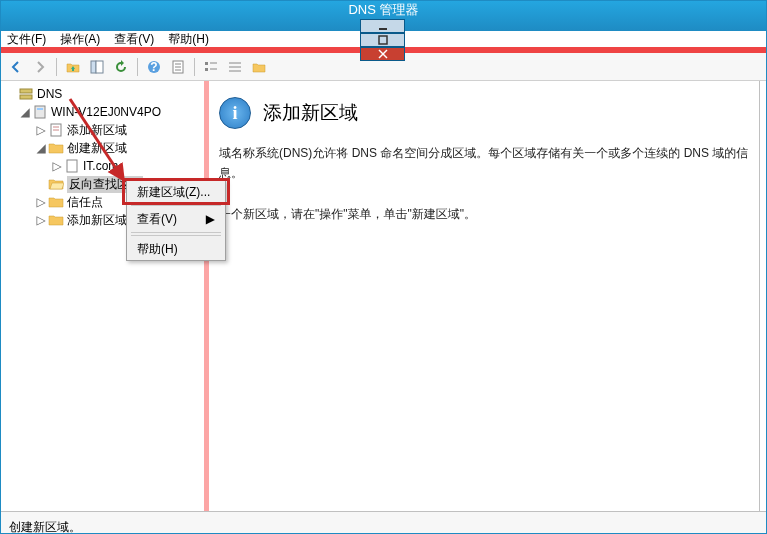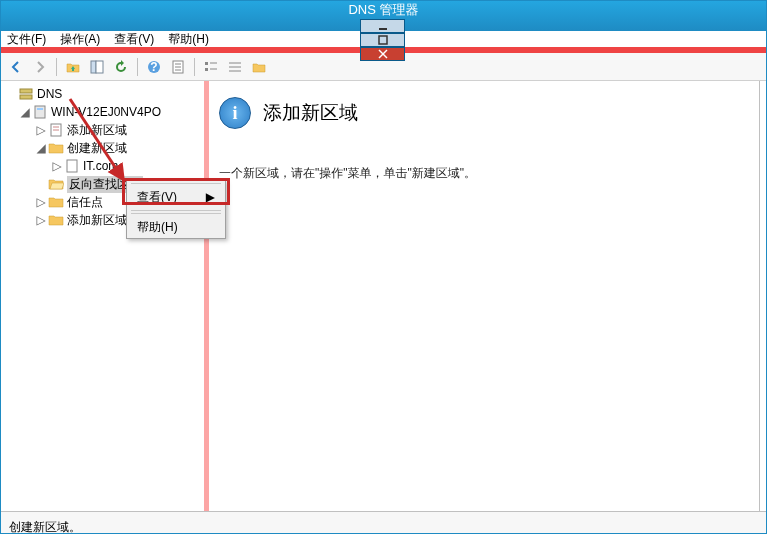--- a/index.html
+++ b/index.html
@@ -229,32 +229,34 @@
       <span class="label">添加新区域</span>
     </div>
   </div>
 
   <div class="content-pane">
     <div class="info-row">
       <div class="info-icon">i</div>
       <div class="content-heading">添加新区域</div>
     </div>
     <div class="content-body">
+      <p>域名称系统(DNS)允许将 DNS 命名空间分成区域。每个区域存储有关一个或多个连续的 DNS 域的信息。</p>
       <br>
       <p style="text-indent: 0;">一个新区域，请在"操作"菜单，单击"新建区域"。</p>
     </div>
   </div>
   <div class="right-sliver"></div>
 </div>
 
 <div class="statusbar">
   <span>创建新区域。</span>
 </div>
 
 <div class="context-menu">
+  <div class="cm-item">新建区域(Z)...</div>
   <div class="cm-sep"></div>
   <div class="cm-item">
       <span>查看(V)</span>
       <span class="arrow">▶</span>
     </div>
   <div class="cm-sep"></div>
   <div class="cm-sep"></div>
   <div class="cm-item">帮助(H)</div>
 </div>
 

